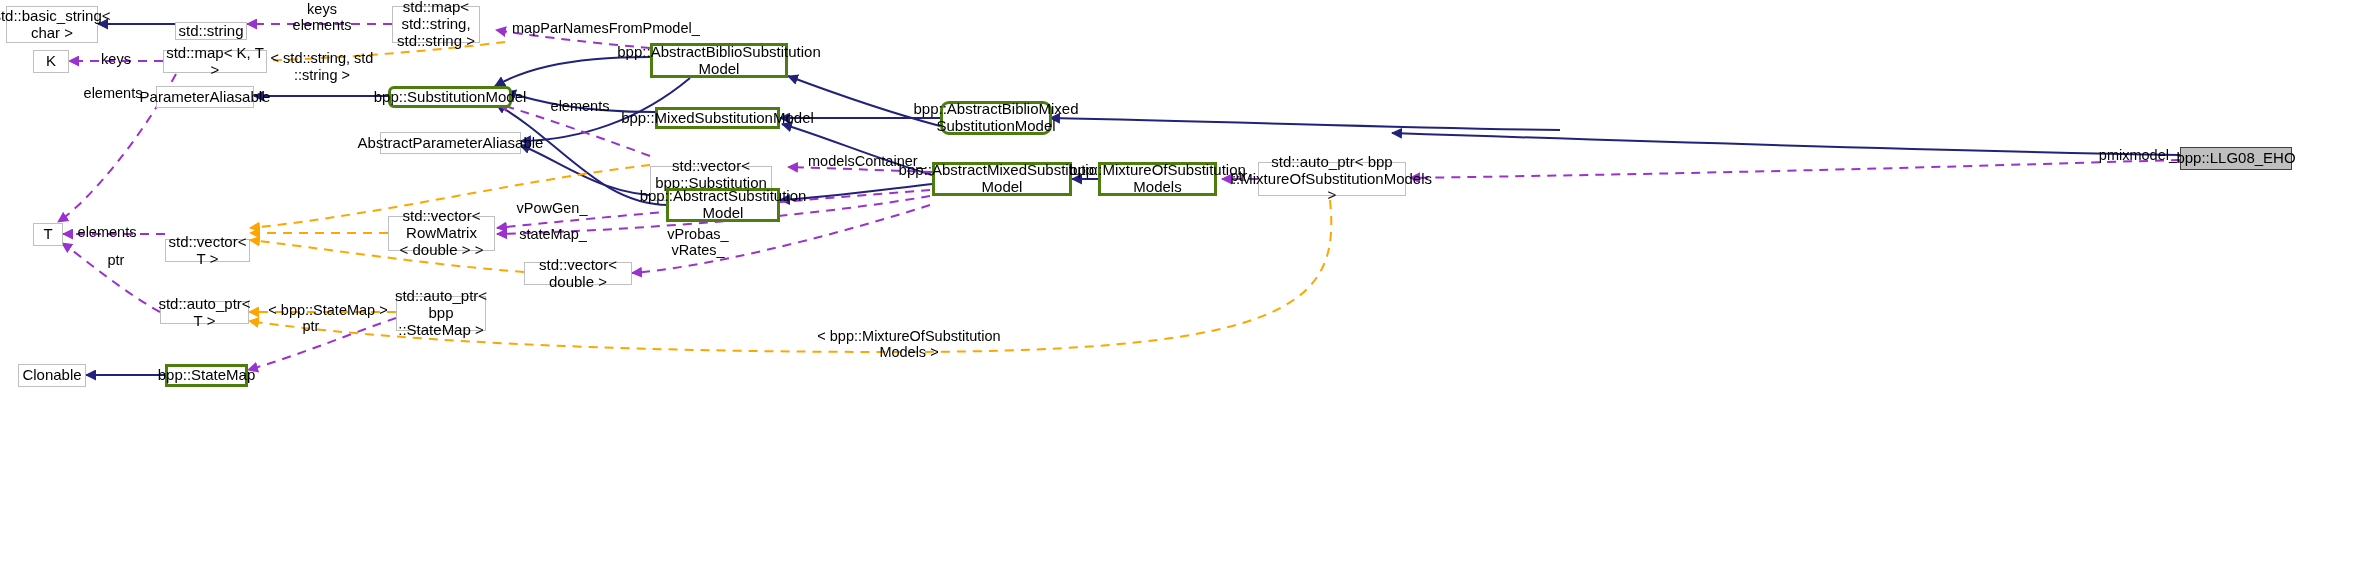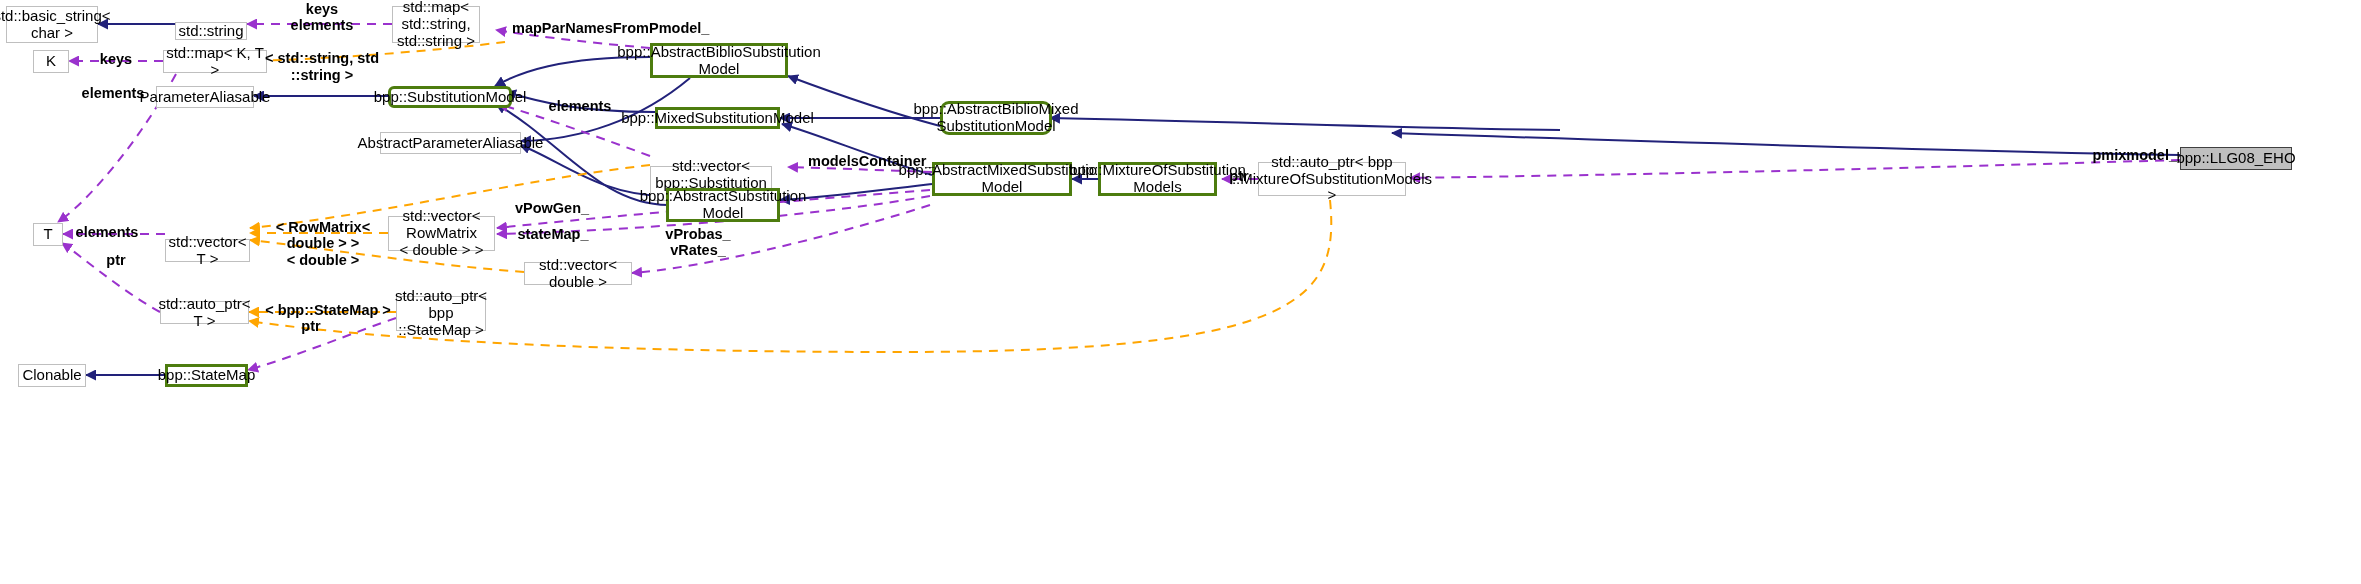--- a/index.html
+++ b/index.html
@@ -54,21 +54,20 @@
   }
   .edge-label {
     position: absolute;
     font-size: 14.5px;
     color: #000000;
     text-align: center;
     line-height: 1.13;
     white-space: pre-line;
     background: transparent;
     z-index: 6;
-    font-weight: bold;
   }
 </style>
 </head>
 <body>
 
 <div id="canvas">
 
   <svg id="edges" viewBox="0 0 2361 584" xmlns="http://www.w3.org/2000/svg">
     <defs>
       <marker id="ah-nav" markerWidth="11" markerHeight="11" refX="10" refY="5.5" orient="auto" markerUnits="userSpaceOnUse">
@@ -239,30 +238,30 @@
 
 
   <div class="edge-label" style="left:808px; top:153px; width:110px;">modelsContainer_</div>
 
   <div class="edge-label" style="left:1224px; top:168px; width:30px;">ptr</div>
 
   <div class="edge-label" style="left:2085px; top:147px; width:92px;text-align:right;">pmixmodel_</div>
 
   <div class="edge-label" style="left:69px; top:224px; width:76px;">elements</div>
 
-  <div class="edge-label" style="left:258px; top:219px; width:130px;">&lt; RowMatrix&lt; double &gt; &gt;
-&lt; double &gt;</div>
 
   <div class="edge-label" style="left:512px; top:200px; width:80px;">vPowGen_</div>
 
   <div class="edge-label" style="left:513px; top:226px; width:80px;">stateMap_</div>
 
   <div class="edge-label" style="left:652px; top:226px; width:76px;margin-left:8px;">vProbas_
 vRates_</div>
 
   <div class="edge-label" style="left:101px; top:252px; width:30px;">ptr</div>
 
   <div class="edge-label" style="left:263px; top:302px; width:130px;">&lt; bpp::StateMap &gt;</div>
 
   <div class="edge-label" style="left:296px; top:318px; width:30px;">ptr</div>
 
+  <div class="edge-label" style="left:790px; top:328px; width:238px;">&lt; bpp::MixtureOfSubstitution
+Models &gt;</div>
 
 </div>
 
 </body></html>

